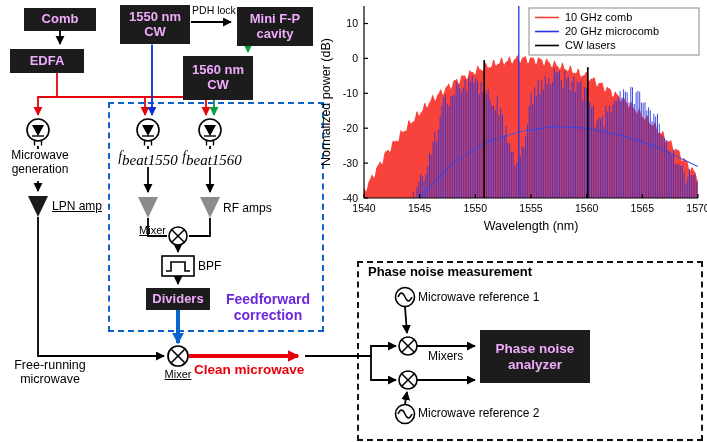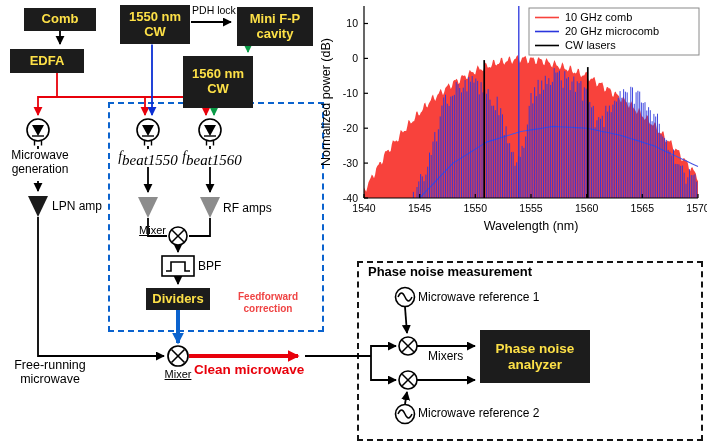--- a/index.html
+++ b/index.html
@@ -1,28 +1,28 @@
 <!DOCTYPE html>
 <html><head>
 <meta charset="utf-8">
 <style>
   html,body{margin:0;padding:0;background:#fff;}
   .stage{position:relative;width:707px;height:442px;background:#fff;
          font-family:"Liberation Sans",sans-serif;overflow:hidden;}
-  .box{position:absolute;background:#1c1c1c;color:#fde047;display:flex;
+  .box{position:absolute;background:#1c1c1c;color:#f0abfc;display:flex;
        align-items:center;justify-content:center;text-align:center;
        font-size:13px;font-weight:bold;line-height:1.12;z-index:3;}
   .lbl{position:absolute;color:#000;font-size:12px;line-height:1.15;z-index:3;}
   .center{text-align:center;}
   .dash-blue{position:absolute;border:2px dashed #0b63ce;z-index:1;}
   .dash-black{position:absolute;border:2px dashed #151515;z-index:1;}
   #wires,#chart{position:absolute;z-index:2;}
   .fb{font-family:"Liberation Serif",serif;font-style:italic;font-size:14px;}
   .fb sub{font-size:15px;}
-  #l-ff{color:#ef4444;font-weight:bold;font-size:10px;}
+  #l-ff{color:#6d28d9;font-weight:bold;font-size:14px;}
   #l-clean{color:#e8000b;font-weight:bold;font-size:13.5px;}
   #l-pnm-title{font-weight:bold;font-size:13px;}
   .small{font-size:10.5px;}
   .tiny{font-size:11px;text-decoration:underline;}
   #chart text{font-family:"Liberation Sans",sans-serif;fill:#000;}
 </style>
 </head>
 <body>
 
 <div class="stage">
@@ -376,27 +376,27 @@
         <text x="247" y="35" font-size="11">20 GHz microcomb</text>
         <line x1="217" y1="45.5" x2="241" y2="45.5" stroke="#000000" stroke-width="1.6"></line>
         <text x="247" y="49" font-size="11">CW lasers</text>
       </g>
     </svg>
 
   <div class="box" style="left:24px;top:8px;width:72px;height:23px;">Comb</div>
   <div class="box" style="left:10px;top:49px;width:74px;height:24px;">EDFA</div>
   <div class="box" style="left:120px;top:5px;width:70px;height:39px;">1550 nm CW</div>
   <div class="box" style="left:237px;top:7px;width:76px;height:39px;">Mini F-P cavity</div>
-  <div class="box" style="left:183px;top:56px;width:70px;height:52px;">1560 nm CW</div>
+  <div class="box" style="left:183px;top:56px;width:70px;height:44px;">1560 nm CW</div>
   <div class="box" style="left:146px;top:288px;width:64px;height:22px;">Dividers</div>
   <div class="box" style="left:480px;top:330px;width:110px;height:53px;font-size:13.5px;">Phase noise analyzer</div>
 
   <div class="lbl small center" style="left:190px;top:4px;width:48px;">PDH lock</div>
   <div class="lbl center" style="left:0;top:149px;width:80px;">Microwave generation</div>
-  <div class="lbl" style="left:52px;top:200px;">LPN amp</div>
+  <div class="lbl" style="left:52px;top:200px;text-decoration:underline;">LPN amp</div>
 
   <div class="lbl center" style="left:114px;top:149px;width:68px;">
     <span class="fb"><span>f</span><sub>beat1550</sub></span>
   </div>
   <div class="lbl center" style="left:178px;top:149px;width:68px;">
     <span class="fb"><span>f</span><sub>beat1560</sub></span>
   </div>
 
   <div class="lbl tiny" style="left:126px;top:224px;width:40px;text-align:right;">Mixer</div>
   <div class="lbl" style="left:223px;top:202px;">RF amps</div>

